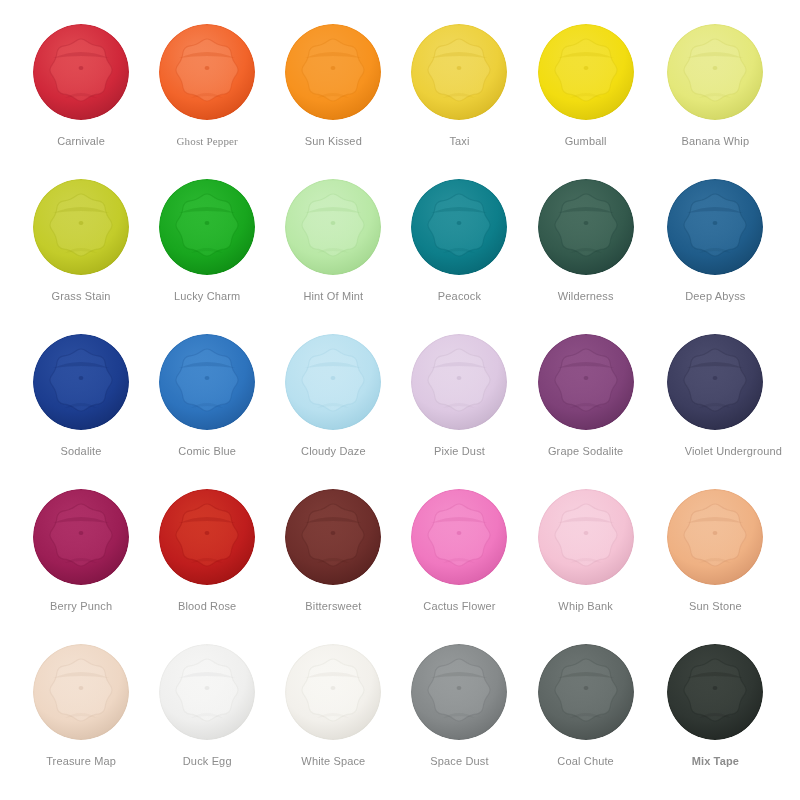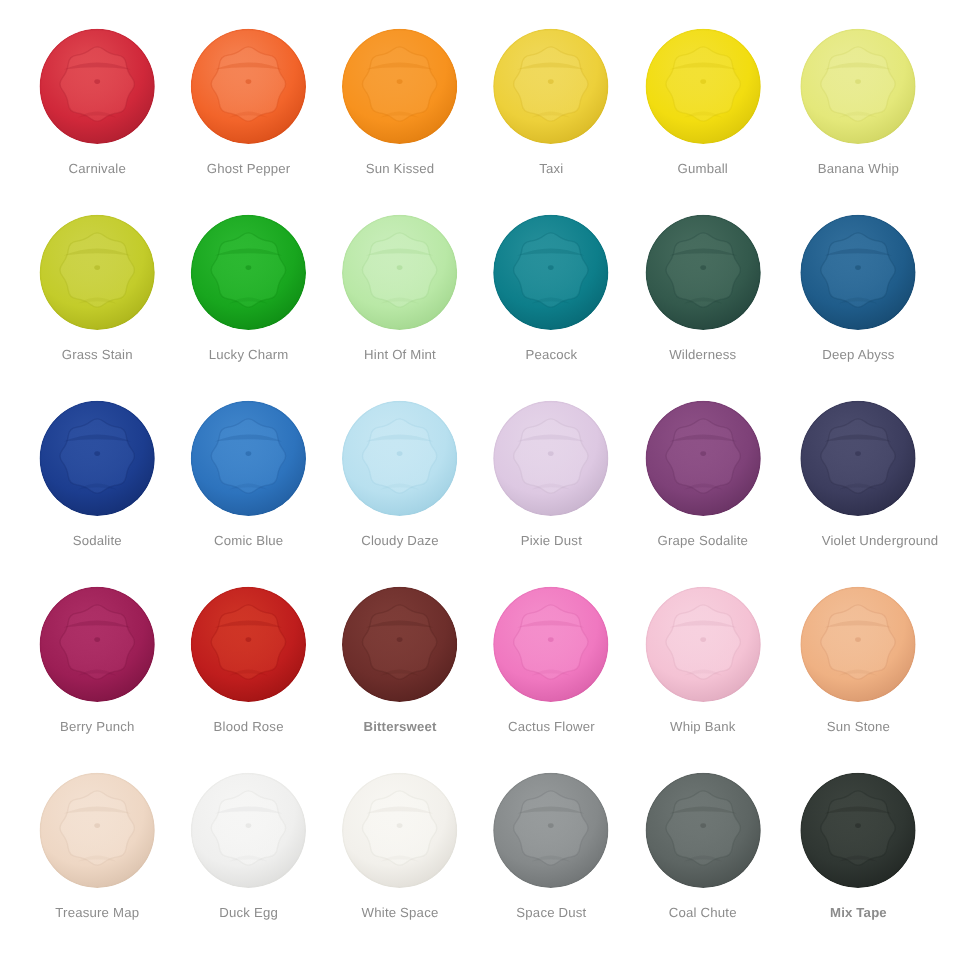--- a/index.html
+++ b/index.html
@@ -108,21 +108,21 @@
             <circle cx="50" cy="50" r="48" fill="url(#rgg1)"></circle>
             <path d="M 55.17 19.03 Q 60.33 23.06 66.83 23.86 Q 73.33 24.67 74.14 31.17 Q 74.94 37.67 78.97 42.83 Q 83.00 48.00 78.97 53.17 Q 74.94 58.33 74.14 64.83 Q 73.33 71.33 66.83 72.14 Q 60.33 72.94 55.17 76.97 Q 50.00 81.00 44.83 76.97 Q 39.67 72.94 33.17 72.14 Q 26.67 71.33 25.86 64.83 Q 25.06 58.33 21.03 53.17 Q 17.00 48.00 21.03 42.83 Q 25.06 37.67 25.86 31.17 Q 26.67 24.67 33.17 23.86 Q 39.67 23.06 44.83 19.03 Q 50.00 15.00 55.17 19.03 Z" fill="url(#cgg1)"></path>
             <path d="M 55.17 19.03 Q 60.33 23.06 66.83 23.86 Q 73.33 24.67 74.14 31.17 Q 74.94 37.67 78.97 42.83 Q 83.00 48.00 78.97 53.17 Q 74.94 58.33 74.14 64.83 Q 73.33 71.33 66.83 72.14 Q 60.33 72.94 55.17 76.97 Q 50.00 81.00 44.83 76.97 Q 39.67 72.94 33.17 72.14 Q 26.67 71.33 25.86 64.83 Q 25.06 58.33 21.03 53.17 Q 17.00 48.00 21.03 42.83 Q 25.06 37.67 25.86 31.17 Q 26.67 24.67 33.17 23.86 Q 39.67 23.06 44.83 19.03 Q 50.00 15.00 55.17 19.03 Z" fill="none" stroke="#d44a16" stroke-opacity="0.30" stroke-width="1.1"></path>
             <path d="M 22 36 Q 50 24 78 36 Q 50 32 22 36 Z" fill="#d44a16" fill-opacity="0.28"></path>
             <path d="M 34 76 Q 50 66 66 76 Q 50 72 34 76 Z" fill="#d44a16" fill-opacity="0.18"></path>
             <ellipse cx="50" cy="46" rx="2.4" ry="2.0" fill="#d44a16" fill-opacity="0.45"></ellipse>
             <circle cx="50" cy="50" r="47.4" fill="none" stroke="#d44a16" stroke-opacity="0.22" stroke-width="1.2"></circle>
           </g>
         </svg>
       </div>
-      <div class="swatch-label" style="color: rgb(140, 140, 140);">Ghost Pepper</div>
+      <div class="swatch-label" style="color: rgb(140, 140, 140); font-family: Liberation Serif, serif;">Ghost Pepper</div>
     </div>
     <div class="swatch-cell">
       <div class="swatch-blob-wrap">
         <svg class="swatch-blob" viewBox="0 0 100 100">
           <defs>
             <radialGradient id="rgg2" cx="42%" cy="32%" r="78%">
               <stop offset="0%" stop-color="#f79e36"></stop>
               <stop offset="62%" stop-color="#f7921e"></stop>
               <stop offset="100%" stop-color="#dd7a0d"></stop>
             </radialGradient>
@@ -678,21 +678,21 @@
             <circle cx="50" cy="50" r="48" fill="url(#rgg20)"></circle>
             <path d="M 55.17 19.03 Q 60.33 23.06 66.83 23.86 Q 73.33 24.67 74.14 31.17 Q 74.94 37.67 78.97 42.83 Q 83.00 48.00 78.97 53.17 Q 74.94 58.33 74.14 64.83 Q 73.33 71.33 66.83 72.14 Q 60.33 72.94 55.17 76.97 Q 50.00 81.00 44.83 76.97 Q 39.67 72.94 33.17 72.14 Q 26.67 71.33 25.86 64.83 Q 25.06 58.33 21.03 53.17 Q 17.00 48.00 21.03 42.83 Q 25.06 37.67 25.86 31.17 Q 26.67 24.67 33.17 23.86 Q 39.67 23.06 44.83 19.03 Q 50.00 15.00 55.17 19.03 Z" fill="url(#cgg20)"></path>
             <path d="M 55.17 19.03 Q 60.33 23.06 66.83 23.86 Q 73.33 24.67 74.14 31.17 Q 74.94 37.67 78.97 42.83 Q 83.00 48.00 78.97 53.17 Q 74.94 58.33 74.14 64.83 Q 73.33 71.33 66.83 72.14 Q 60.33 72.94 55.17 76.97 Q 50.00 81.00 44.83 76.97 Q 39.67 72.94 33.17 72.14 Q 26.67 71.33 25.86 64.83 Q 25.06 58.33 21.03 53.17 Q 17.00 48.00 21.03 42.83 Q 25.06 37.67 25.86 31.17 Q 26.67 24.67 33.17 23.86 Q 39.67 23.06 44.83 19.03 Q 50.00 15.00 55.17 19.03 Z" fill="none" stroke="#54201e" stroke-opacity="0.30" stroke-width="1.1"></path>
             <path d="M 22 36 Q 50 24 78 36 Q 50 32 22 36 Z" fill="#54201e" fill-opacity="0.28"></path>
             <path d="M 34 76 Q 50 66 66 76 Q 50 72 34 76 Z" fill="#54201e" fill-opacity="0.18"></path>
             <ellipse cx="50" cy="46" rx="2.4" ry="2.0" fill="#54201e" fill-opacity="0.45"></ellipse>
             <circle cx="50" cy="50" r="47.4" fill="none" stroke="#54201e" stroke-opacity="0.22" stroke-width="1.2"></circle>
           </g>
         </svg>
       </div>
-      <div class="swatch-label" style="color: rgb(140, 140, 140); font-weight: bold;">Bittersweet</div>
+      <div class="swatch-label" style="color: rgb(140, 140, 140);">Bittersweet</div>
     </div>
     <div class="swatch-cell">
       <div class="swatch-blob-wrap">
         <svg class="swatch-blob" viewBox="0 0 100 100">
           <defs>
             <radialGradient id="rgg21" cx="42%" cy="32%" r="78%">
               <stop offset="0%" stop-color="#f48ecb"></stop>
               <stop offset="62%" stop-color="#f078c0"></stop>
               <stop offset="100%" stop-color="#d65ca6"></stop>
             </radialGradient>

